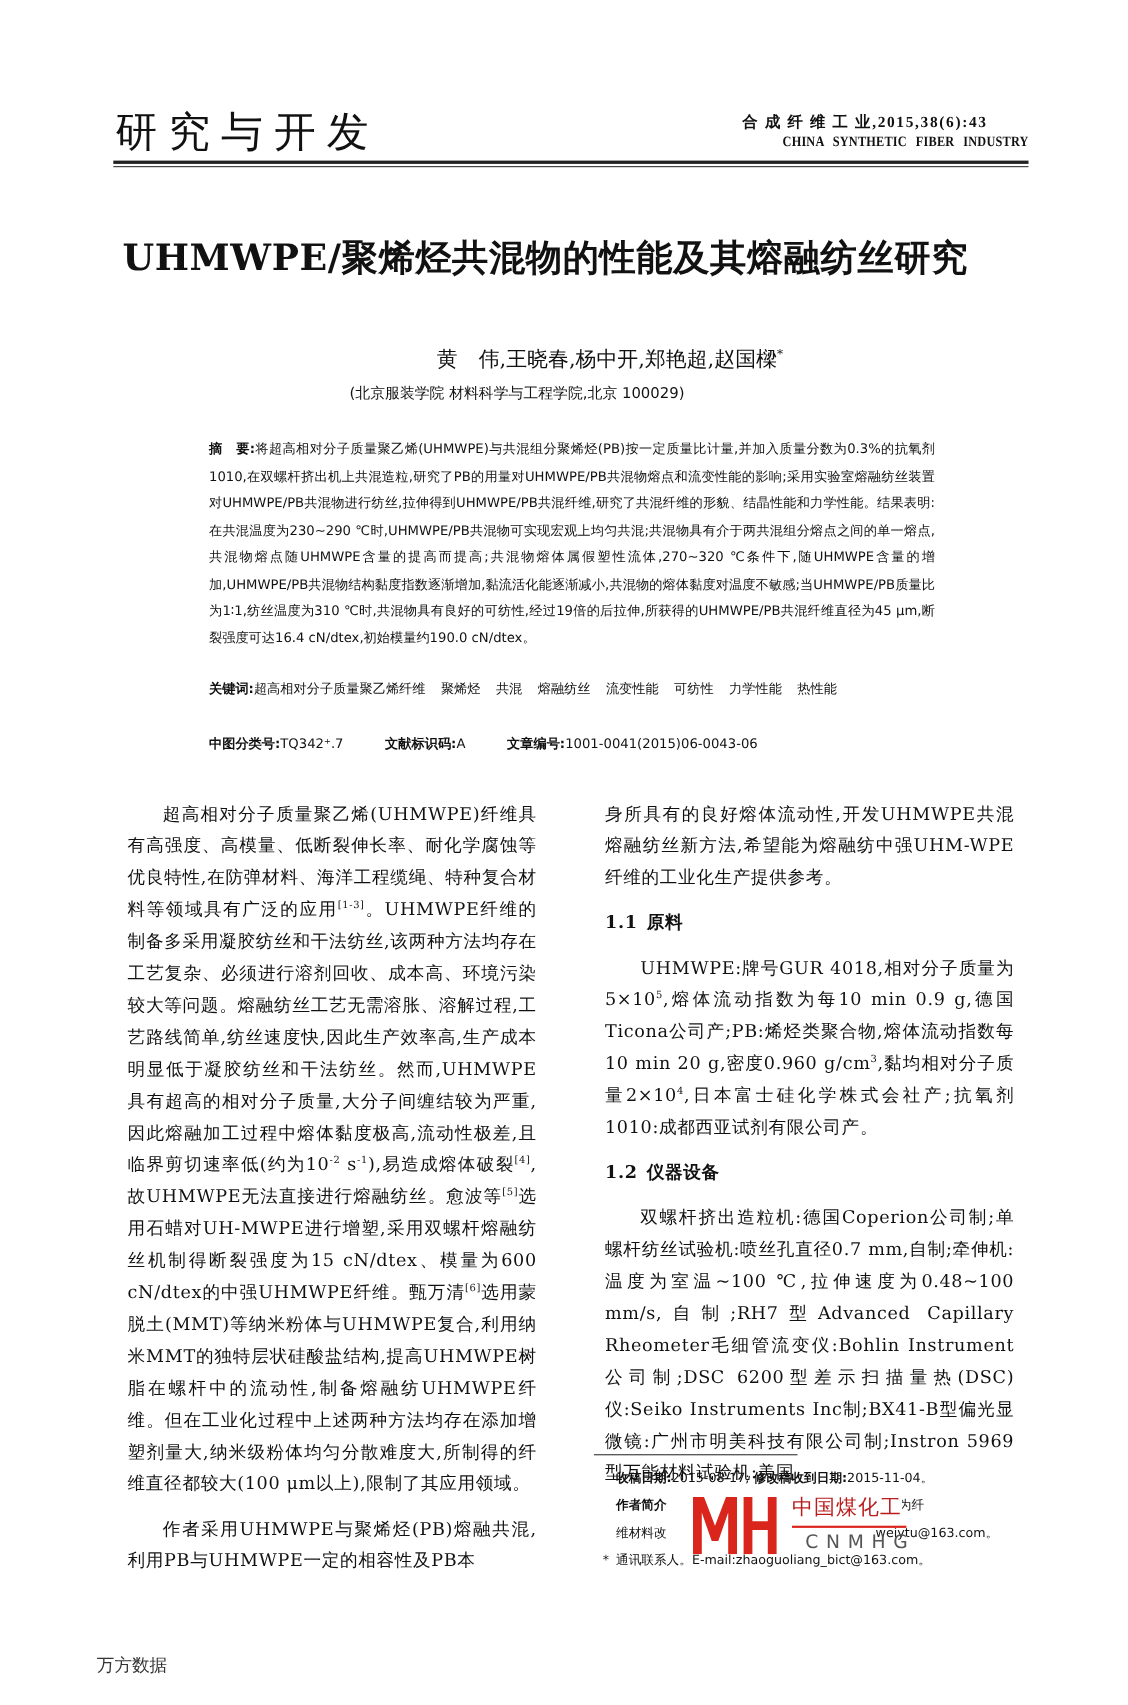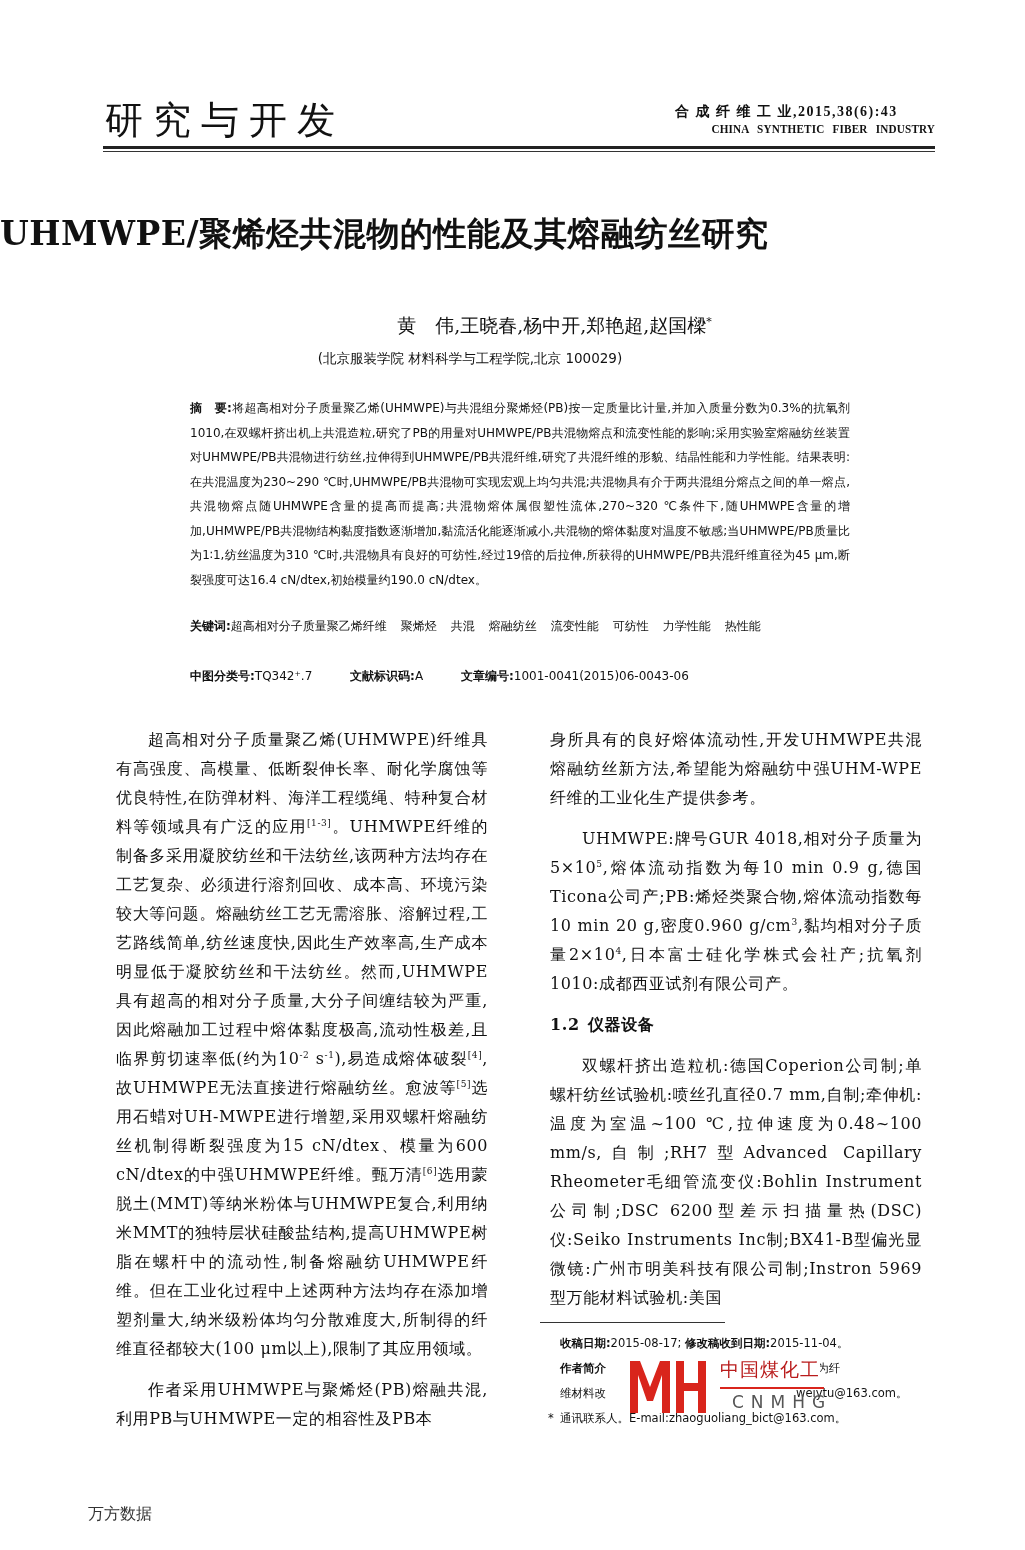--- a/index.html
+++ b/index.html
@@ -6,21 +6,21 @@
     body { width: 1025px; height: 1550px; position: relative; overflow: hidden; color: #111; font-family: "DejaVu Serif", "Liberation Serif", serif; }
 
     .header { position: absolute; left: 103px; top: 96px; width: 832px; height: 60px; }
     .section-label { position: absolute; left: 2px; top: 2px; font-family: "DejaVu Serif", serif; font-size: 38px; letter-spacing: 10px; font-weight: normal; color: #111; line-height: 44px; }
     .journal-info { position: absolute; right: 0; top: 7px; text-align: left; font-family: "Liberation Serif", serif; }
     .journal-cn { font-size: 14px; letter-spacing: 1.5px; line-height: 18px; font-weight: bold; }
     .journal-en { font-size: 13px; line-height: 16px; font-weight: bold; word-spacing: 6px; letter-spacing: 0.2px; transform: scaleX(0.86); transform-origin: right; }
     .rule-thick { position: absolute; left: 103px; top: 146px; width: 832px; height: 3px; background: #222; }
     .rule-thin { position: absolute; left: 103px; top: 151px; width: 832px; height: 1px; background: #333; }
 
-    .title { position: absolute; left: 0; width: 880px; top: 212px; text-align: left; font-family: "DejaVu Serif", serif; font-weight: bold; font-size: 33px; line-height: 44px; letter-spacing: 0.5px; }
+    .title { position: absolute; left: 0; width: 880px; top: 212px; text-align: right; font-family: "DejaVu Serif", serif; font-weight: bold; font-size: 33px; line-height: 44px; letter-spacing: 0.5px; }
     .authors { position: absolute; left: 0; width: 1025px; top: 309px; text-align: center; font-size: 19px; line-height: 26px; font-family: "DejaVu Serif", serif; margin-left: 42px; }
     .authors sup { font-size: 11px; }
     .affiliation { position: absolute; left: 0; width: 940px; top: 348px; text-align: center; font-size: 13.5px; line-height: 20px; font-family: "DejaVu Sans", sans-serif; }
 
     .abstract { position: absolute; left: 190px; top: 396px; width: 660px; font-family: "DejaVu Sans", sans-serif; font-size: 12px; line-height: 24.5px; text-align: justify; }
     .abstract .lbl { font-weight: bold; }
     .keywords { position: absolute; left: 190px; top: 614px; width: 660px; font-family: "DejaVu Sans", sans-serif; font-size: 12px; line-height: 24px; }
     .keywords .kw { margin-right: 14px; }
     .keywords .lbl { font-weight: bold; }
     .classification { position: absolute; left: 190px; top: 664px; width: 660px; font-family: "DejaVu Sans", sans-serif; font-size: 12px; line-height: 24px; }
@@ -77,20 +77,21 @@
   <span class="item"><span class="lbl">文章编号:</span><span>1001-0041(2015)06-0043-06</span></span>
 </div>
 
 <div class="col col-left">
   <p class="indent"><span>超高相对分子质量聚乙烯(UHMWPE)纤维具有高强度、高模量、低断裂伸长率、耐化学腐蚀等优良特性,在防弹材料、海洋工程缆绳、特种复合材料等领域具有广泛的应用</span><sup>[1-3]</sup><span>。UHMWPE纤维的制备多采用凝胶纺丝和干法纺丝,该两种方法均存在工艺复杂、必须进行溶剂回收、成本高、环境污染较大等问题。熔融纺丝工艺无需溶胀、溶解过程,工艺路线简单,纺丝速度快,因此生产效率高,生产成本明显低于凝胶纺丝和干法纺丝。然而,UHMWPE具有超高的相对分子质量,大分子间缠结较为严重,因此熔融加工过程中熔体黏度极高,流动性极差,且临界剪切速率低(约为10</span><sup>-2</sup><span> s</span><sup>-1</sup><span>),易造成熔体破裂</span><sup>[4]</sup><span>,故UHMWPE无法直接进行熔融纺丝。愈波等</span><sup>[5]</sup><span>选用石蜡对UH-MWPE进行增塑,采用双螺杆熔融纺丝机制得断裂强度为15 cN/dtex、模量为600 cN/dtex的中强UHMWPE纤维。甄万清</span><sup>[6]</sup><span>选用蒙脱土(MMT)等纳米粉体与UHMWPE复合,利用纳米MMT的独特层状硅酸盐结构,提高UHMWPE树脂在螺杆中的流动性,制备熔融纺UHMWPE纤维。但在工业化过程中上述两种方法均存在添加增塑剂量大,纳米级粉体均匀分散难度大,所制得的纤维直径都较大(100 μm以上),限制了其应用领域。</span></p>
   <p class="indent">作者采用UHMWPE与聚烯烃(PB)熔融共混,利用PB与UHMWPE一定的相容性及PB本</p>
 </div>
 
 <div class="col col-right">
   <p>身所具有的良好熔体流动性,开发UHMWPE共混熔融纺丝新方法,希望能为熔融纺中强UHM-WPE纤维的工业化生产提供参考。</p>
+  <p class="h2"><span class="num">1.1</span><span>原料</span></p>
   <p class="indent"><span>UHMWPE:牌号GUR 4018,相对分子质量为5×10</span><sup>5</sup><span>,熔体流动指数为每10 min 0.9 g,德国Ticona公司产;PB:烯烃类聚合物,熔体流动指数每10 min 20 g,密度0.960 g/cm</span><sup>3</sup><span>,黏均相对分子质量2×10</span><sup>4</sup><span>,日本富士硅化学株式会社产;抗氧剂1010:成都西亚试剂有限公司产。</span></p>
   <p class="h2"><span class="num">1.2</span><span>仪器设备</span></p>
   <p class="indent">双螺杆挤出造粒机:德国Coperion公司制;单螺杆纺丝试验机:喷丝孔直径0.7 mm,自制;牵伸机:温度为室温~100 ℃,拉伸速度为0.48~100 mm/s,自制;RH7型Advanced Capillary Rheometer毛细管流变仪:Bohlin Instrument公司制;DSC 6200型差示扫描量热(DSC)仪:Seiko Instruments Inc制;BX41-B型偏光显微镜:广州市明美科技有限公司制;Instron 5969型万能材料试验机:美国</p>
 </div>
 
 <div class="footnote-rule"></div>
 <div class="footnotes">
   <div><span class="lbl">收稿日期:</span><span>2015-08-17;</span> <span class="lbl">修改稿收到日期:</span><span>2015-11-04。</span></div>
   <div><span class="lbl">作者简介</span><span style="display:inline-block;width:150px"></span><span>…,研究方向为纤</span></div>
   <div><span>维材料改</span><span style="display:inline-block;width:190px"></span><span>weiytu@163.com。</span></div>

